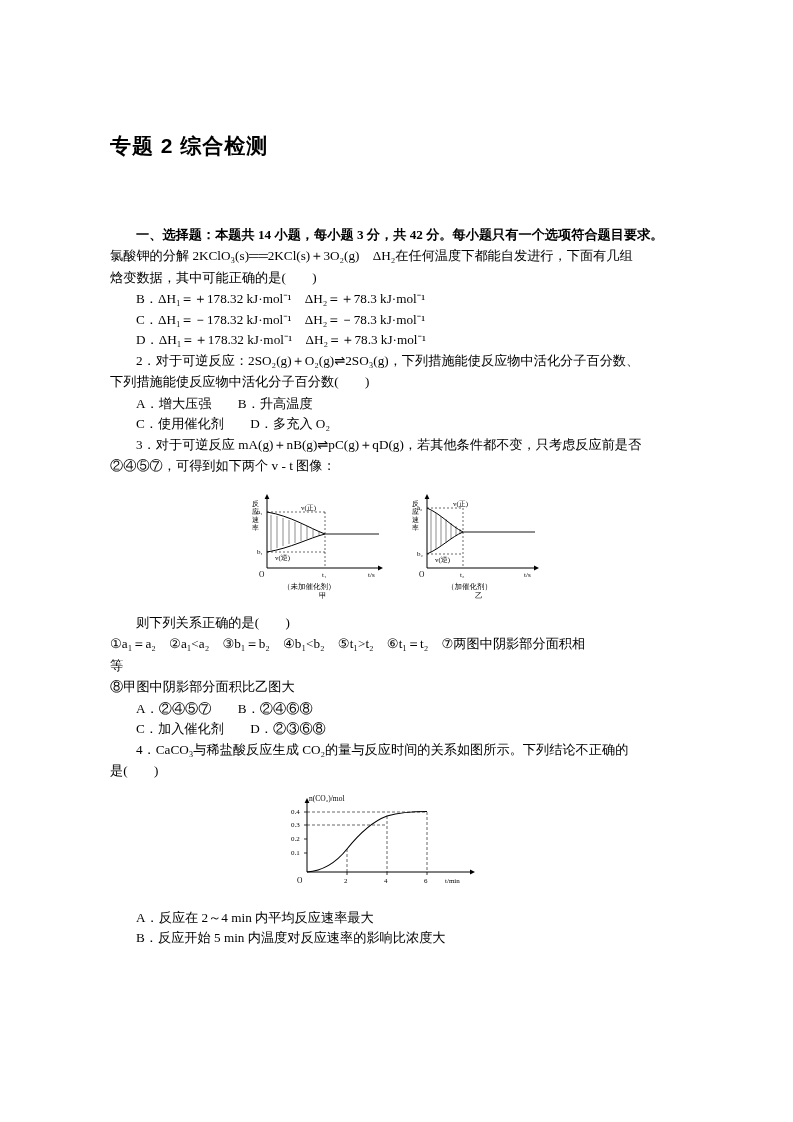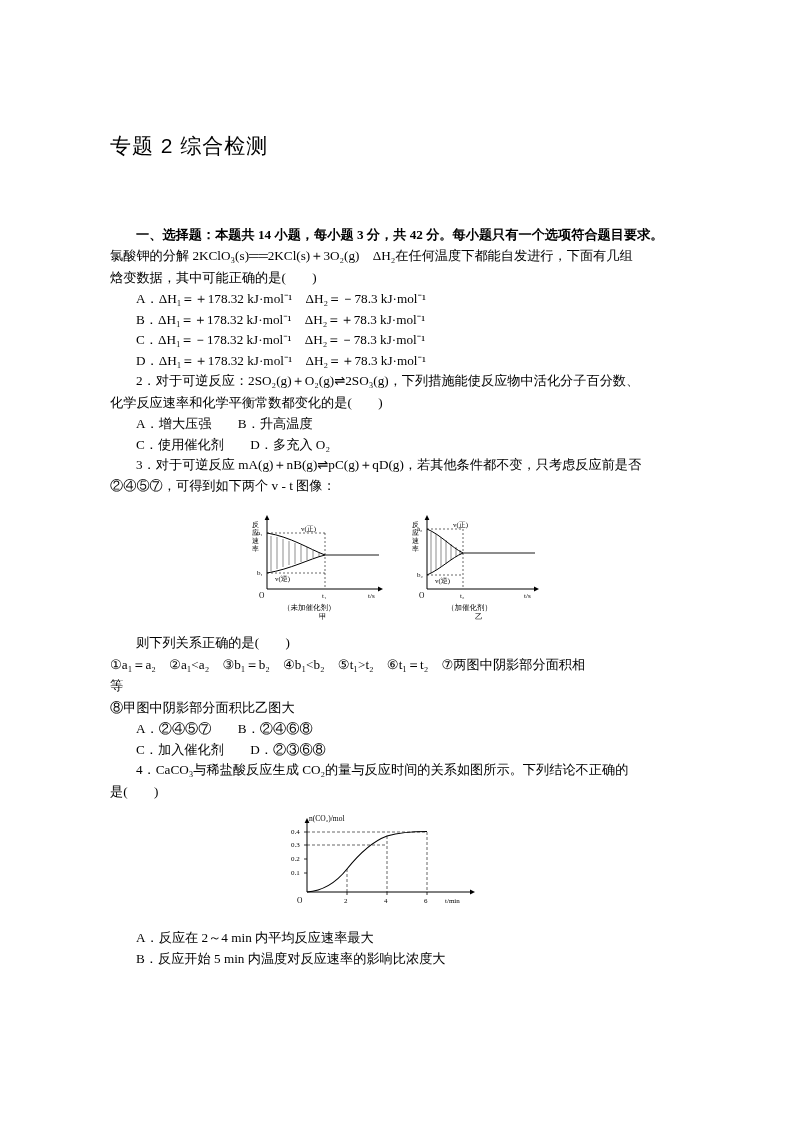--- a/index.html
+++ b/index.html
@@ -17,21 +17,21 @@
   .page {
     position: relative;
     width: 793px;
     height: 1122px;
     box-sizing: border-box;
     padding: 0;
   }
   .title {
     font-family: "Liberation Sans", sans-serif;
     font-size: 21px;
-    font-weight: normal;
+    font-weight: bold;
     letter-spacing: 1px;
     margin: 0;
     padding: 0;
     position: absolute;
     left: 110px;
     top: 132px;
   }
   .content {
     position: absolute;
     left: 110px;
@@ -75,29 +75,28 @@
 
   <h1 class="title">专题 2   综合检测</h1>
 
   <div class="content">
 
     <p class="para indent2 bold">一、选择题：本题共 14 小题，每小题 3 分，共 42 分。每小题只有一个选项符合题目要求。</p>
 
     <div>
       <p class="para">氯酸钾的分解 2KClO₃(s)══2KCl(s)＋3O₂(g)　ΔH₂在任何温度下都能自发进行，下面有几组</p>
       <p class="para">焓变数据，其中可能正确的是(　　)</p>
-      <p class="opt-row">A．ΔH₁＝＋178.32 kJ·mol⁻¹　ΔH₂＝－78.3 kJ·mol⁻¹</p>
       <p class="opt-row">B．ΔH₁＝＋178.32 kJ·mol⁻¹　ΔH₂＝＋78.3 kJ·mol⁻¹</p>
       <p class="opt-row">C．ΔH₁＝－178.32 kJ·mol⁻¹　ΔH₂＝－78.3 kJ·mol⁻¹</p>
       <p class="opt-row">D．ΔH₁＝＋178.32 kJ·mol⁻¹　ΔH₂＝＋78.3 kJ·mol⁻¹</p>
     </div>
 
     <div>
       <p class="para indent2">2．对于可逆反应：2SO₂(g)＋O₂(g)⇌2SO₃(g)，下列措施能使反应物中活化分子百分数、</p>
-      <p class="para">化学反应速率和化学平衡常数都变化的是(　　)</p>
+      <p class="para">下列措施能使反应物中活化分子百分数(　　)</p>
       <p class="opt-row">A．增大压强　　B．升高温度</p>
       <p class="opt-row">C．使用催化剂　　D．多充入 O₂</p>
     </div>
 
     <div>
       <p class="para indent2">3．对于可逆反应 mA(g)＋nB(g)⇌pC(g)＋qD(g)，若其他条件都不变，只考虑反应前是否</p>
       <p class="para">②④⑤⑦，可得到如下两个 v - t 图像：</p>
 
       <div class="fig-wrap">
         <svg class="fig1" width="320" height="110" viewBox="0 0 320 110">

